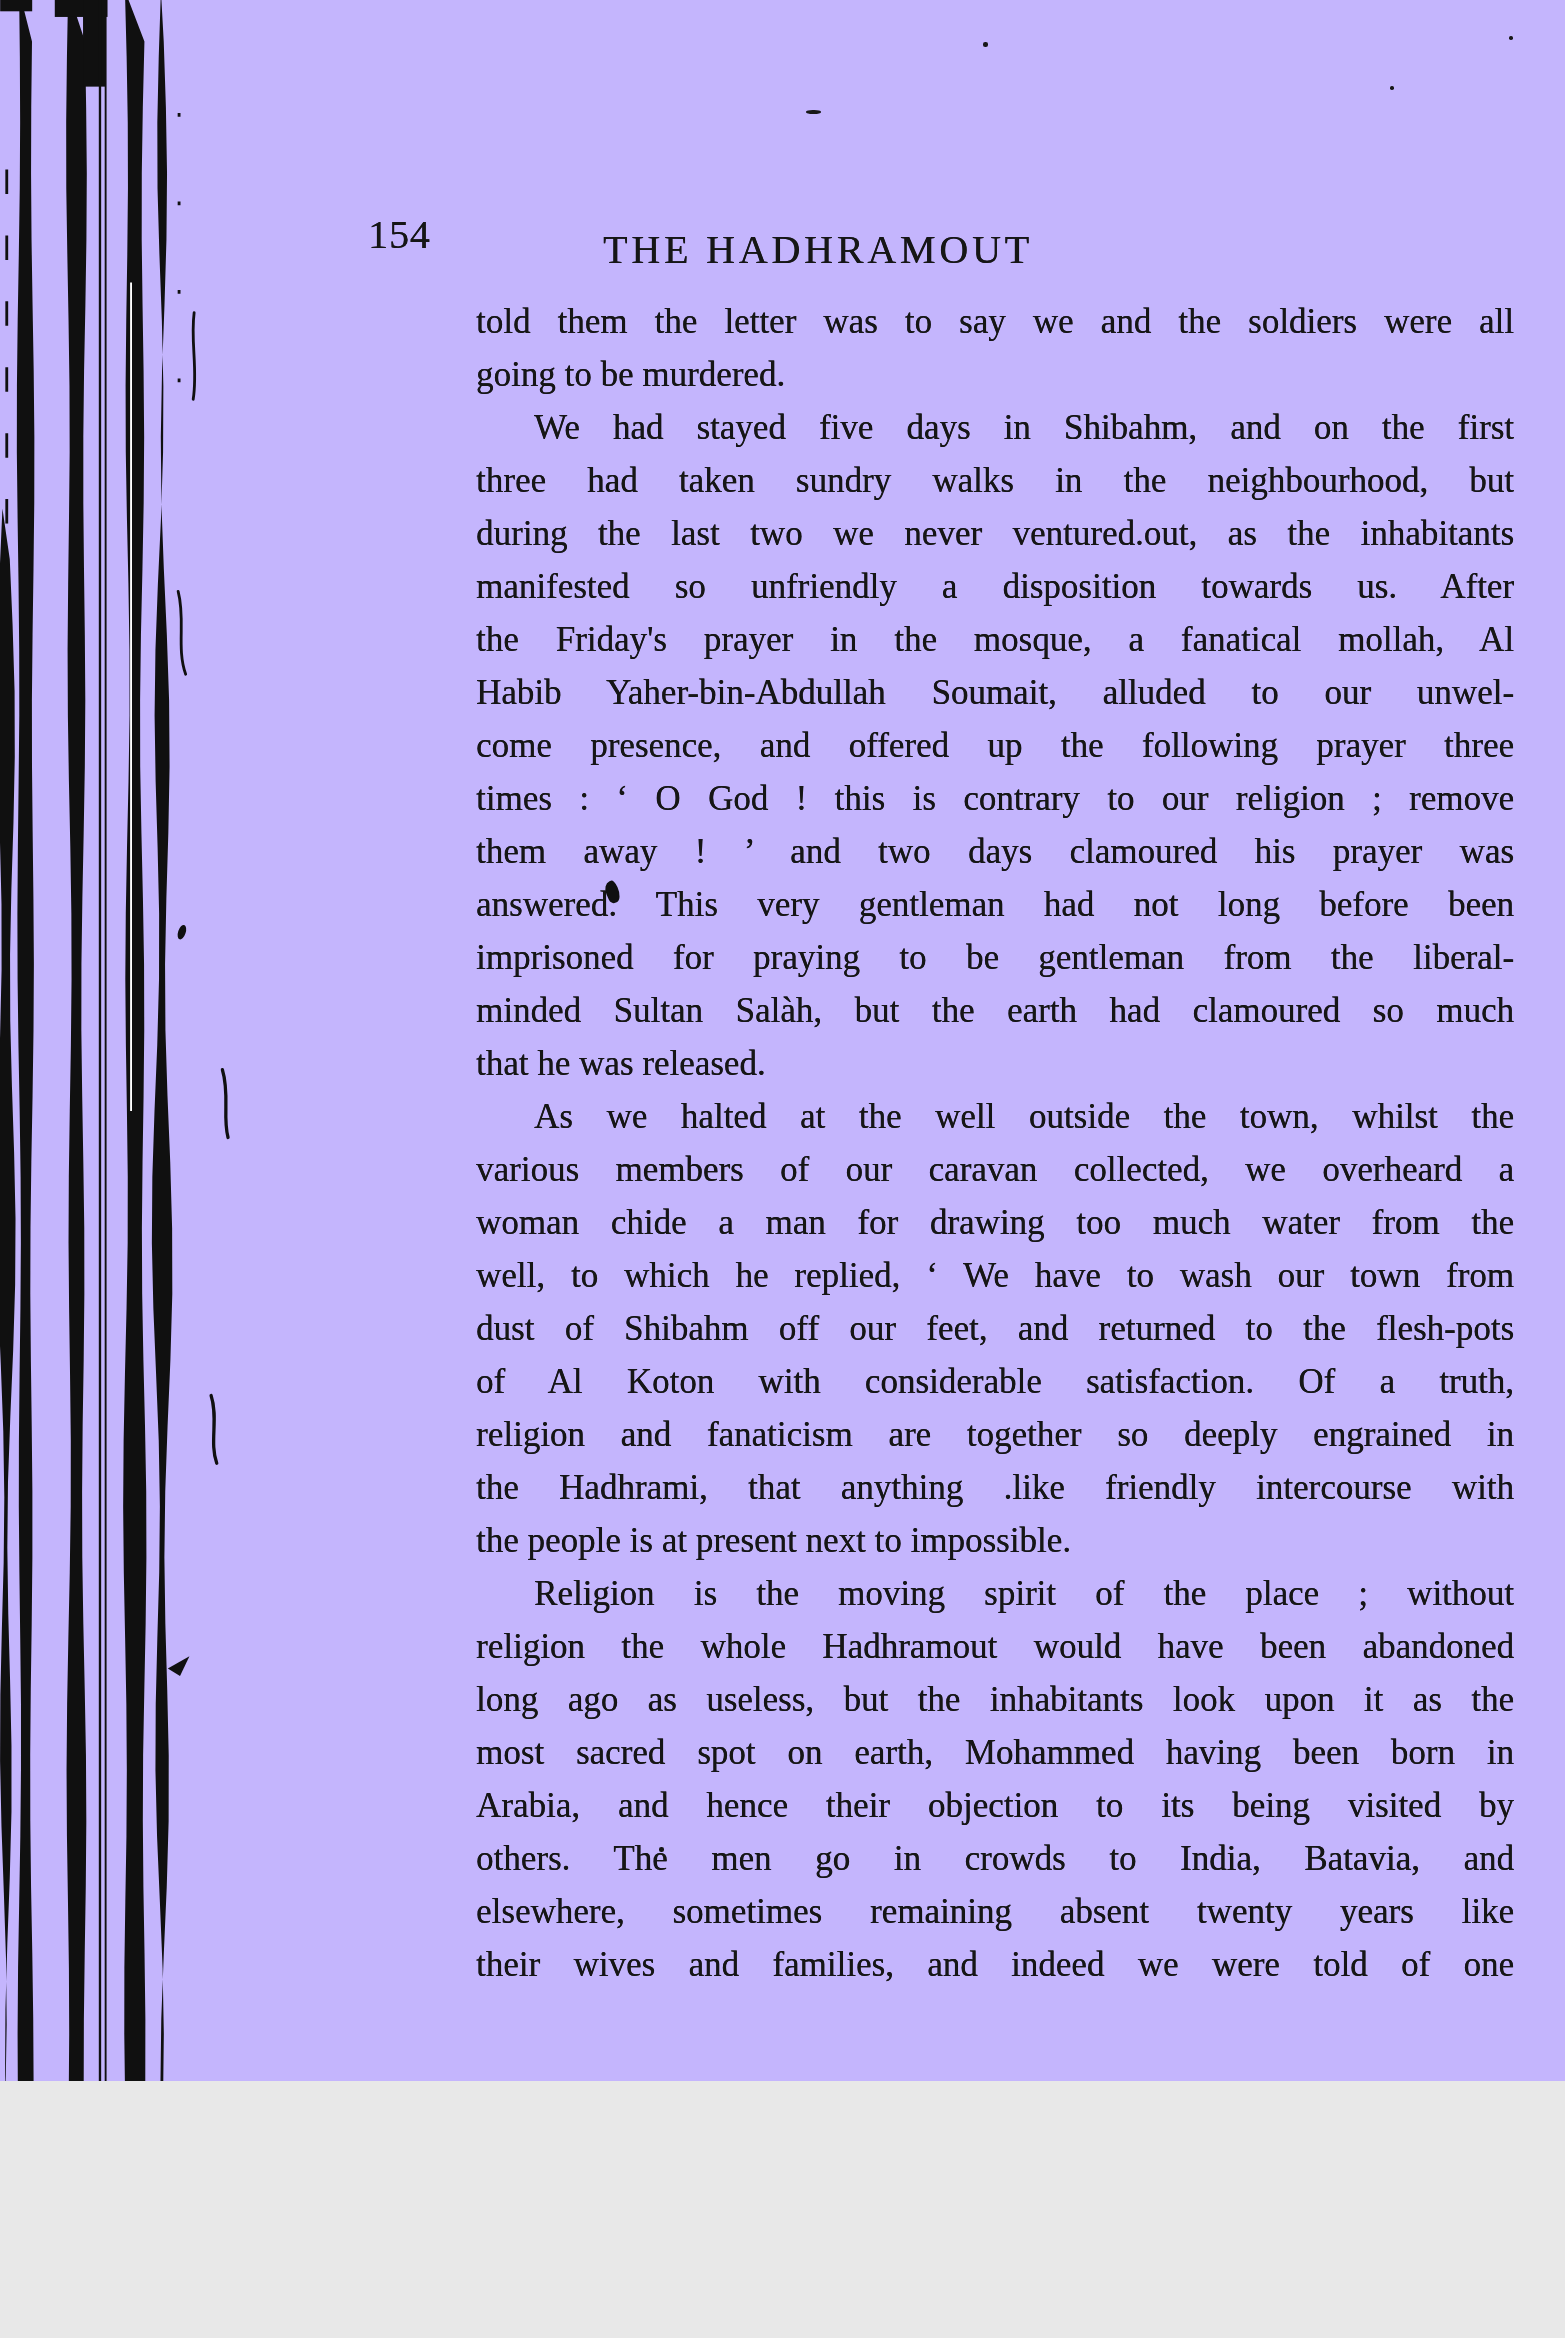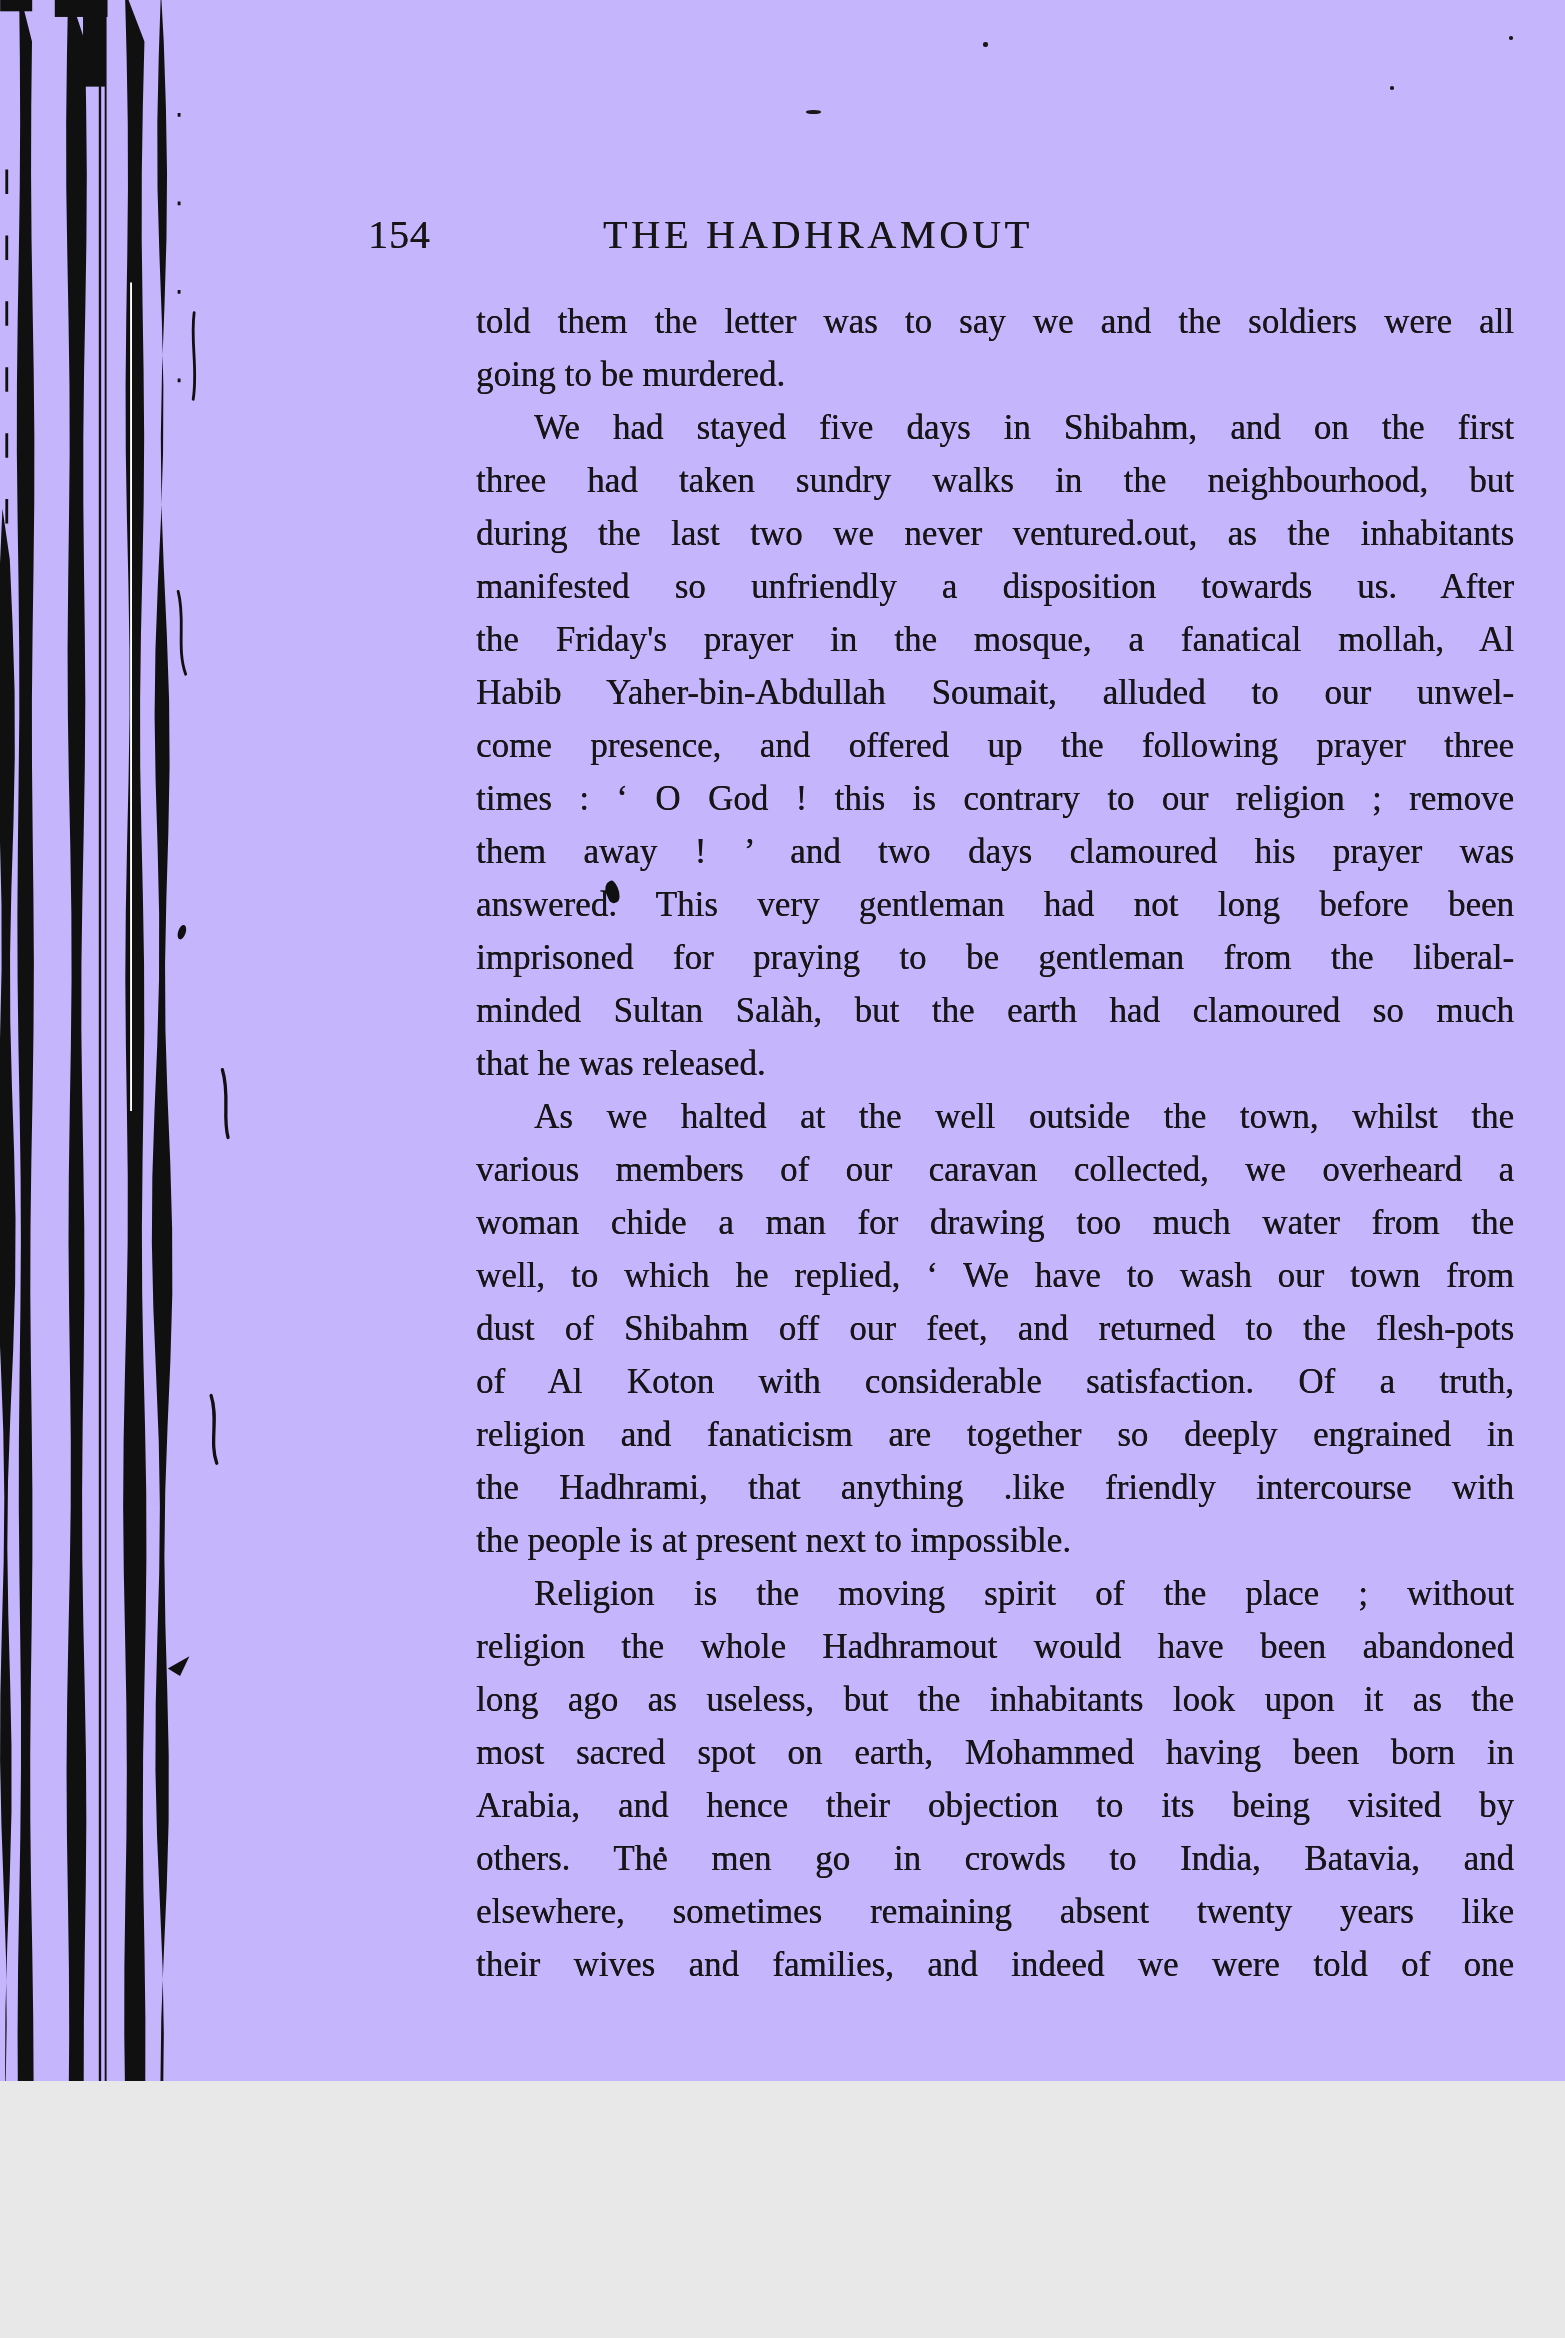--- a/index.html
+++ b/index.html
@@ -7,21 +7,21 @@
     position:relative;width:1566px;height:2081px;background:#c4b5fd;
     overflow:hidden;color:#161616;
     font-family:"Liberation Serif","DejaVu Serif",serif;
   }
   .gutter{position:absolute;left:0;top:0;}
   .hdr-num{
     position:absolute;left:368px;top:215px;font-size:40px;line-height:1;
     letter-spacing:0.9px;text-shadow:0.3px 0 0 currentColor;
   }
   .hdr-title{
-    position:absolute;left:603px;top:215px;font-size:40px;line-height:1;
+    position:absolute;left:603px;top:230px;font-size:40px;line-height:1;
     letter-spacing:3.8px;white-space:nowrap;text-shadow:0.3px 0 0 currentColor;
   }
   .text-block{position:absolute;left:428px;top:295px;width:1086px;}
   .line{
     height:53px;line-height:53px;font-size:35px;overflow:hidden;
     text-align:justify;text-align-last:justify;
     text-shadow:0.3px 0 0 currentColor;
     margin-left:48px;
   }
   .line.nofill{text-align-last:left;}

